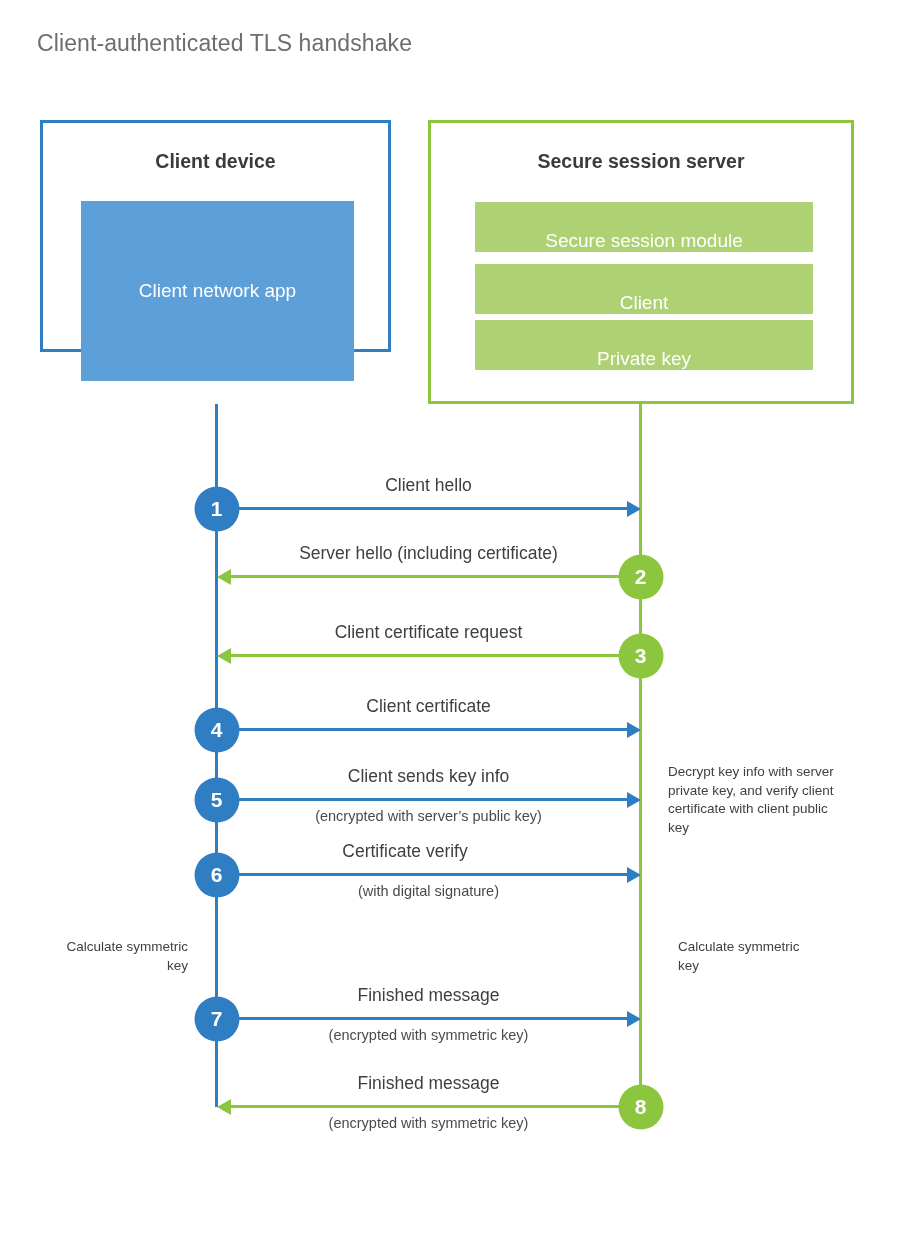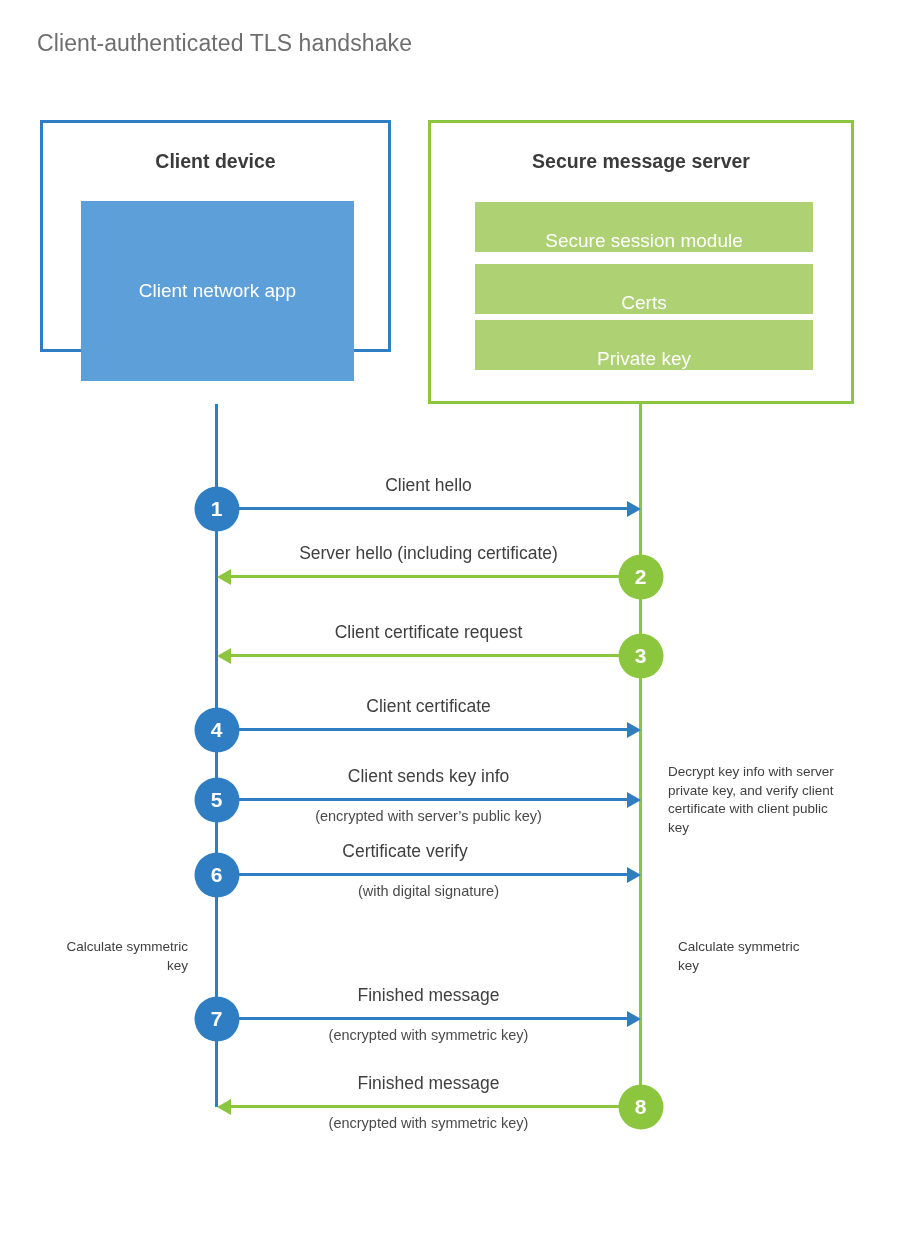--- a/index.html
+++ b/index.html
@@ -102,26 +102,26 @@
   <div class="page-title">Client-authenticated TLS handshake</div>
 
   <div class="actor-box client">
     <div class="actor-title">Client device</div>
     <div class="client-app">
       <div class="client-app-label">Client network app</div>
     </div>
   </div>
 
   <div class="actor-box server">
-    <div class="actor-title">Secure message server</div>
+    <div class="actor-title">Secure session server</div>
     <div class="server-bar b0">
       <span class="bar-label">Secure session module</span>
     </div>
     <div class="server-bar b1">
-      <span class="bar-label">Certs</span>
+      <span class="bar-label">Client</span>
     </div>
     <div class="server-bar b2">
       <span class="bar-label">Private key</span>
     </div>
   </div>
 
   <div class="lifeline client-line"></div>
   <div class="lifeline server-line"></div>
 
   <div class="msg" style="top: 507px;">

